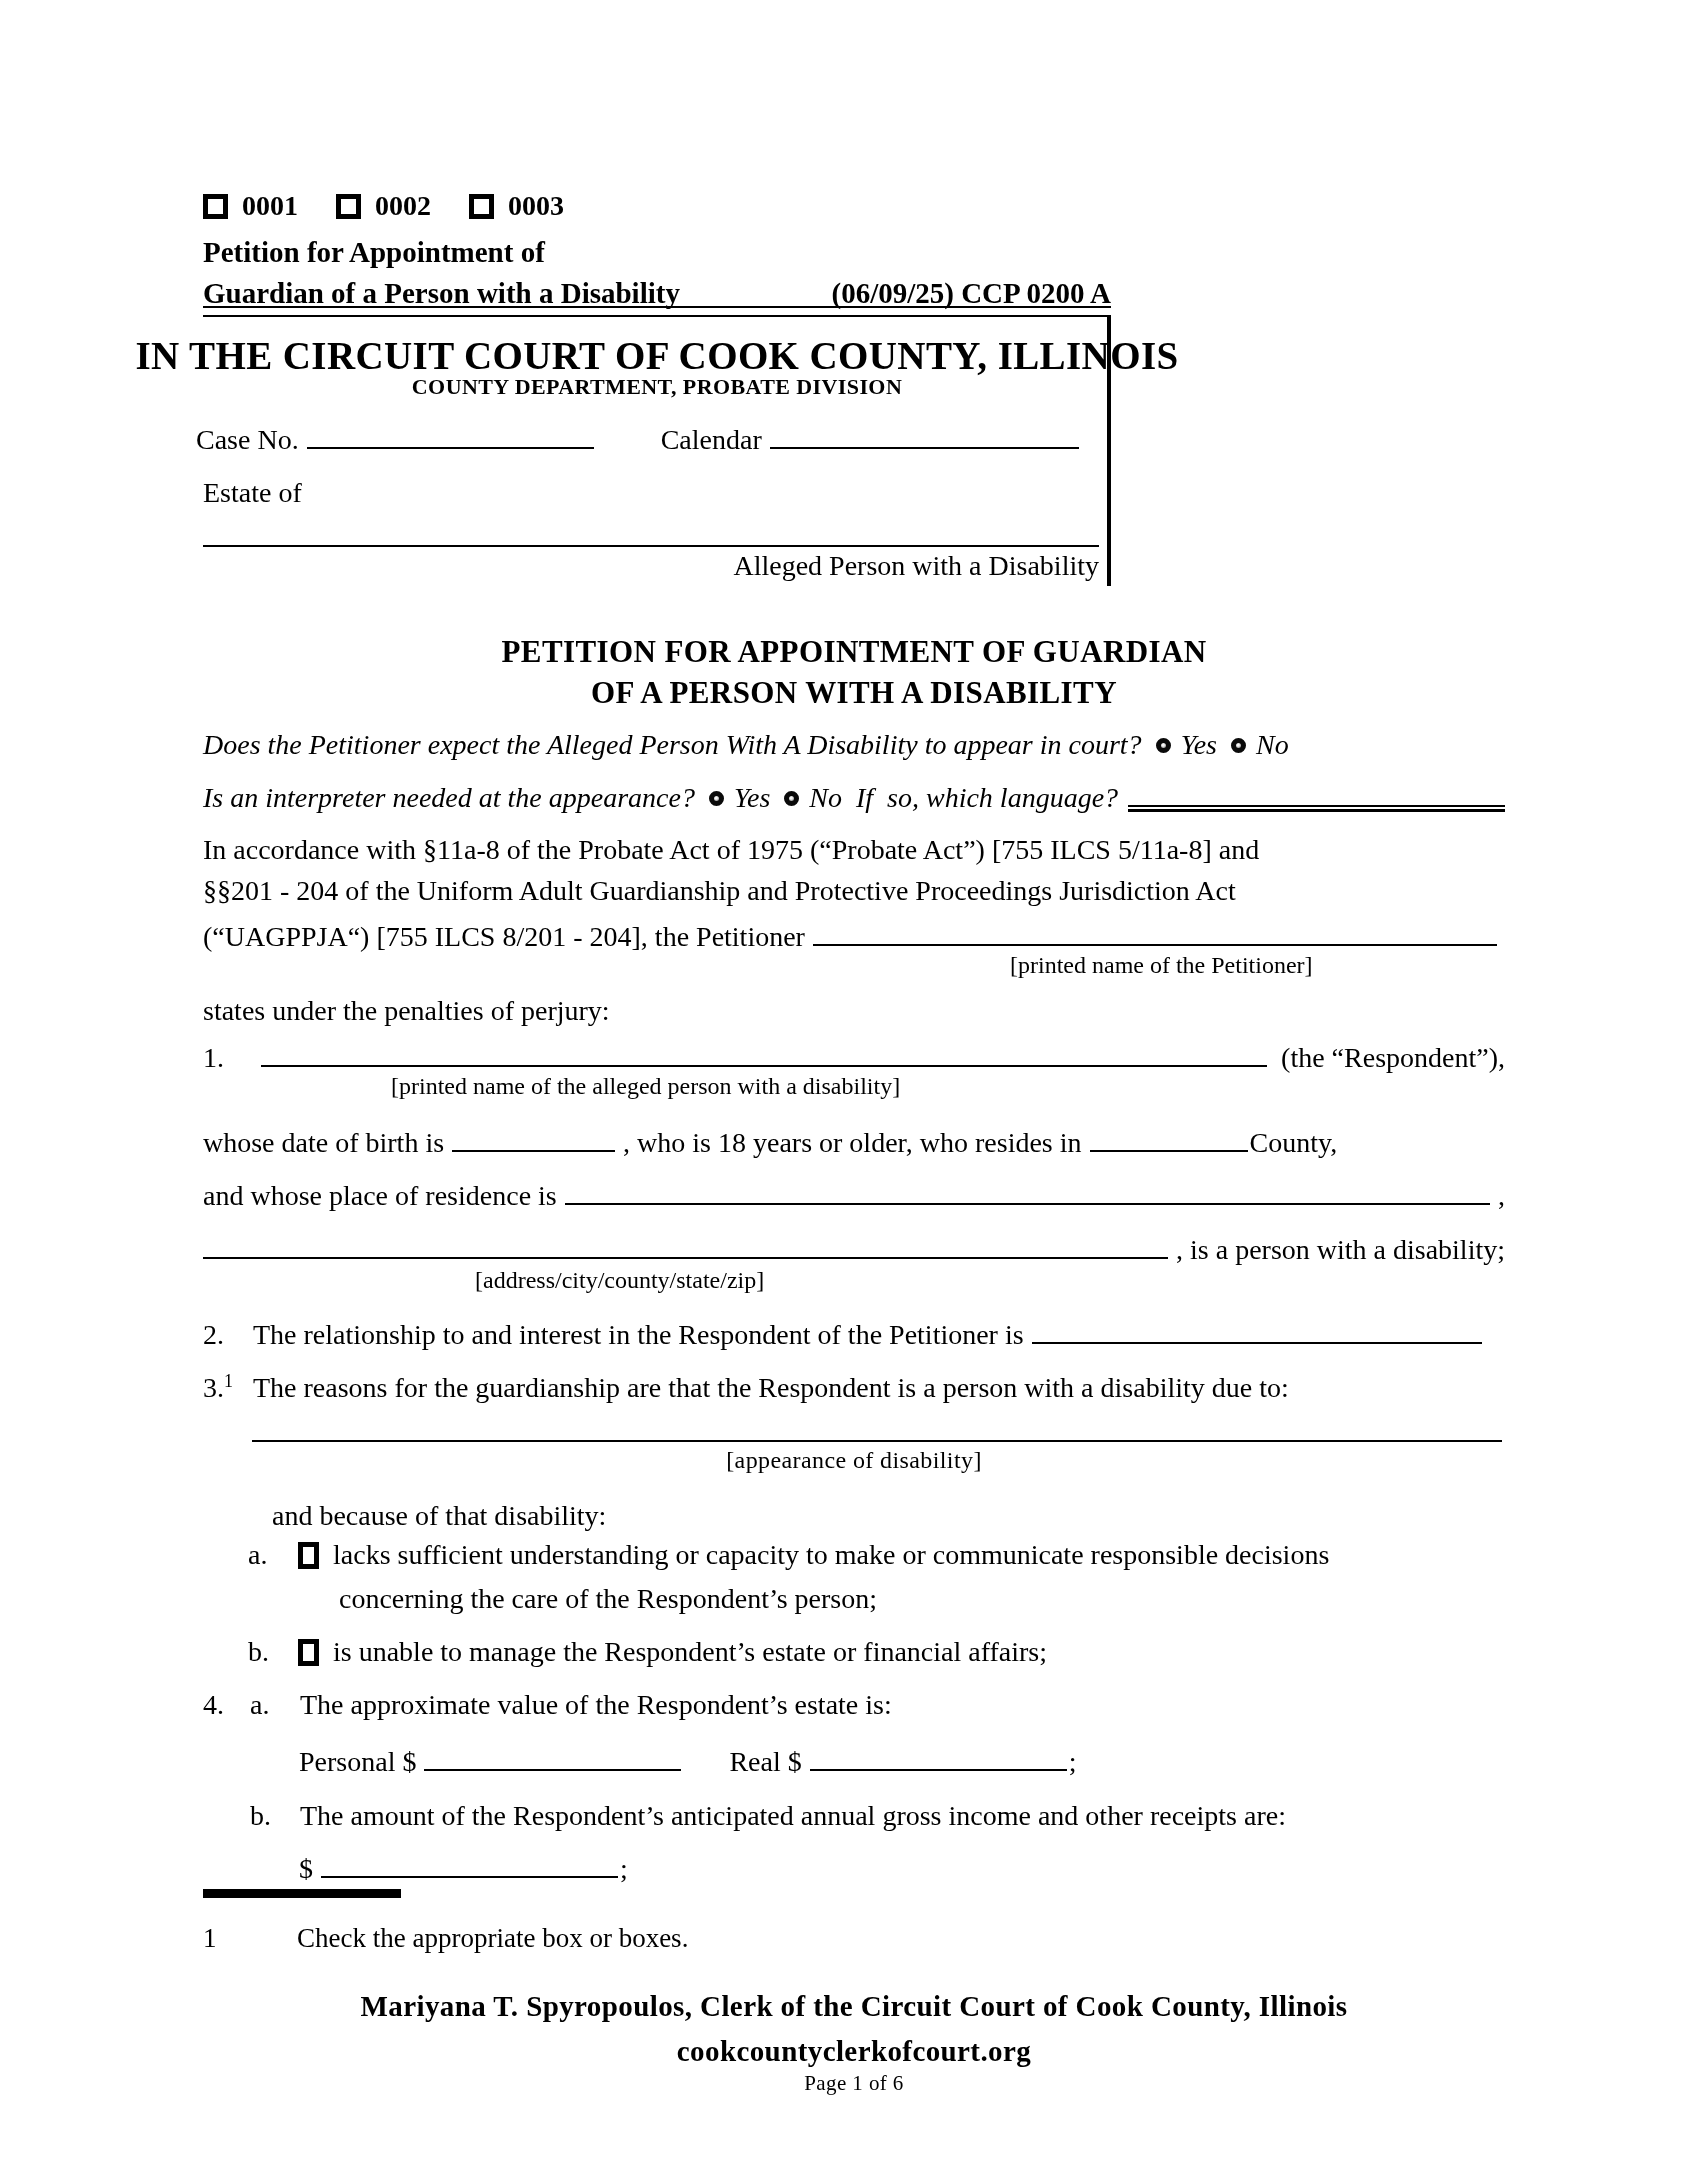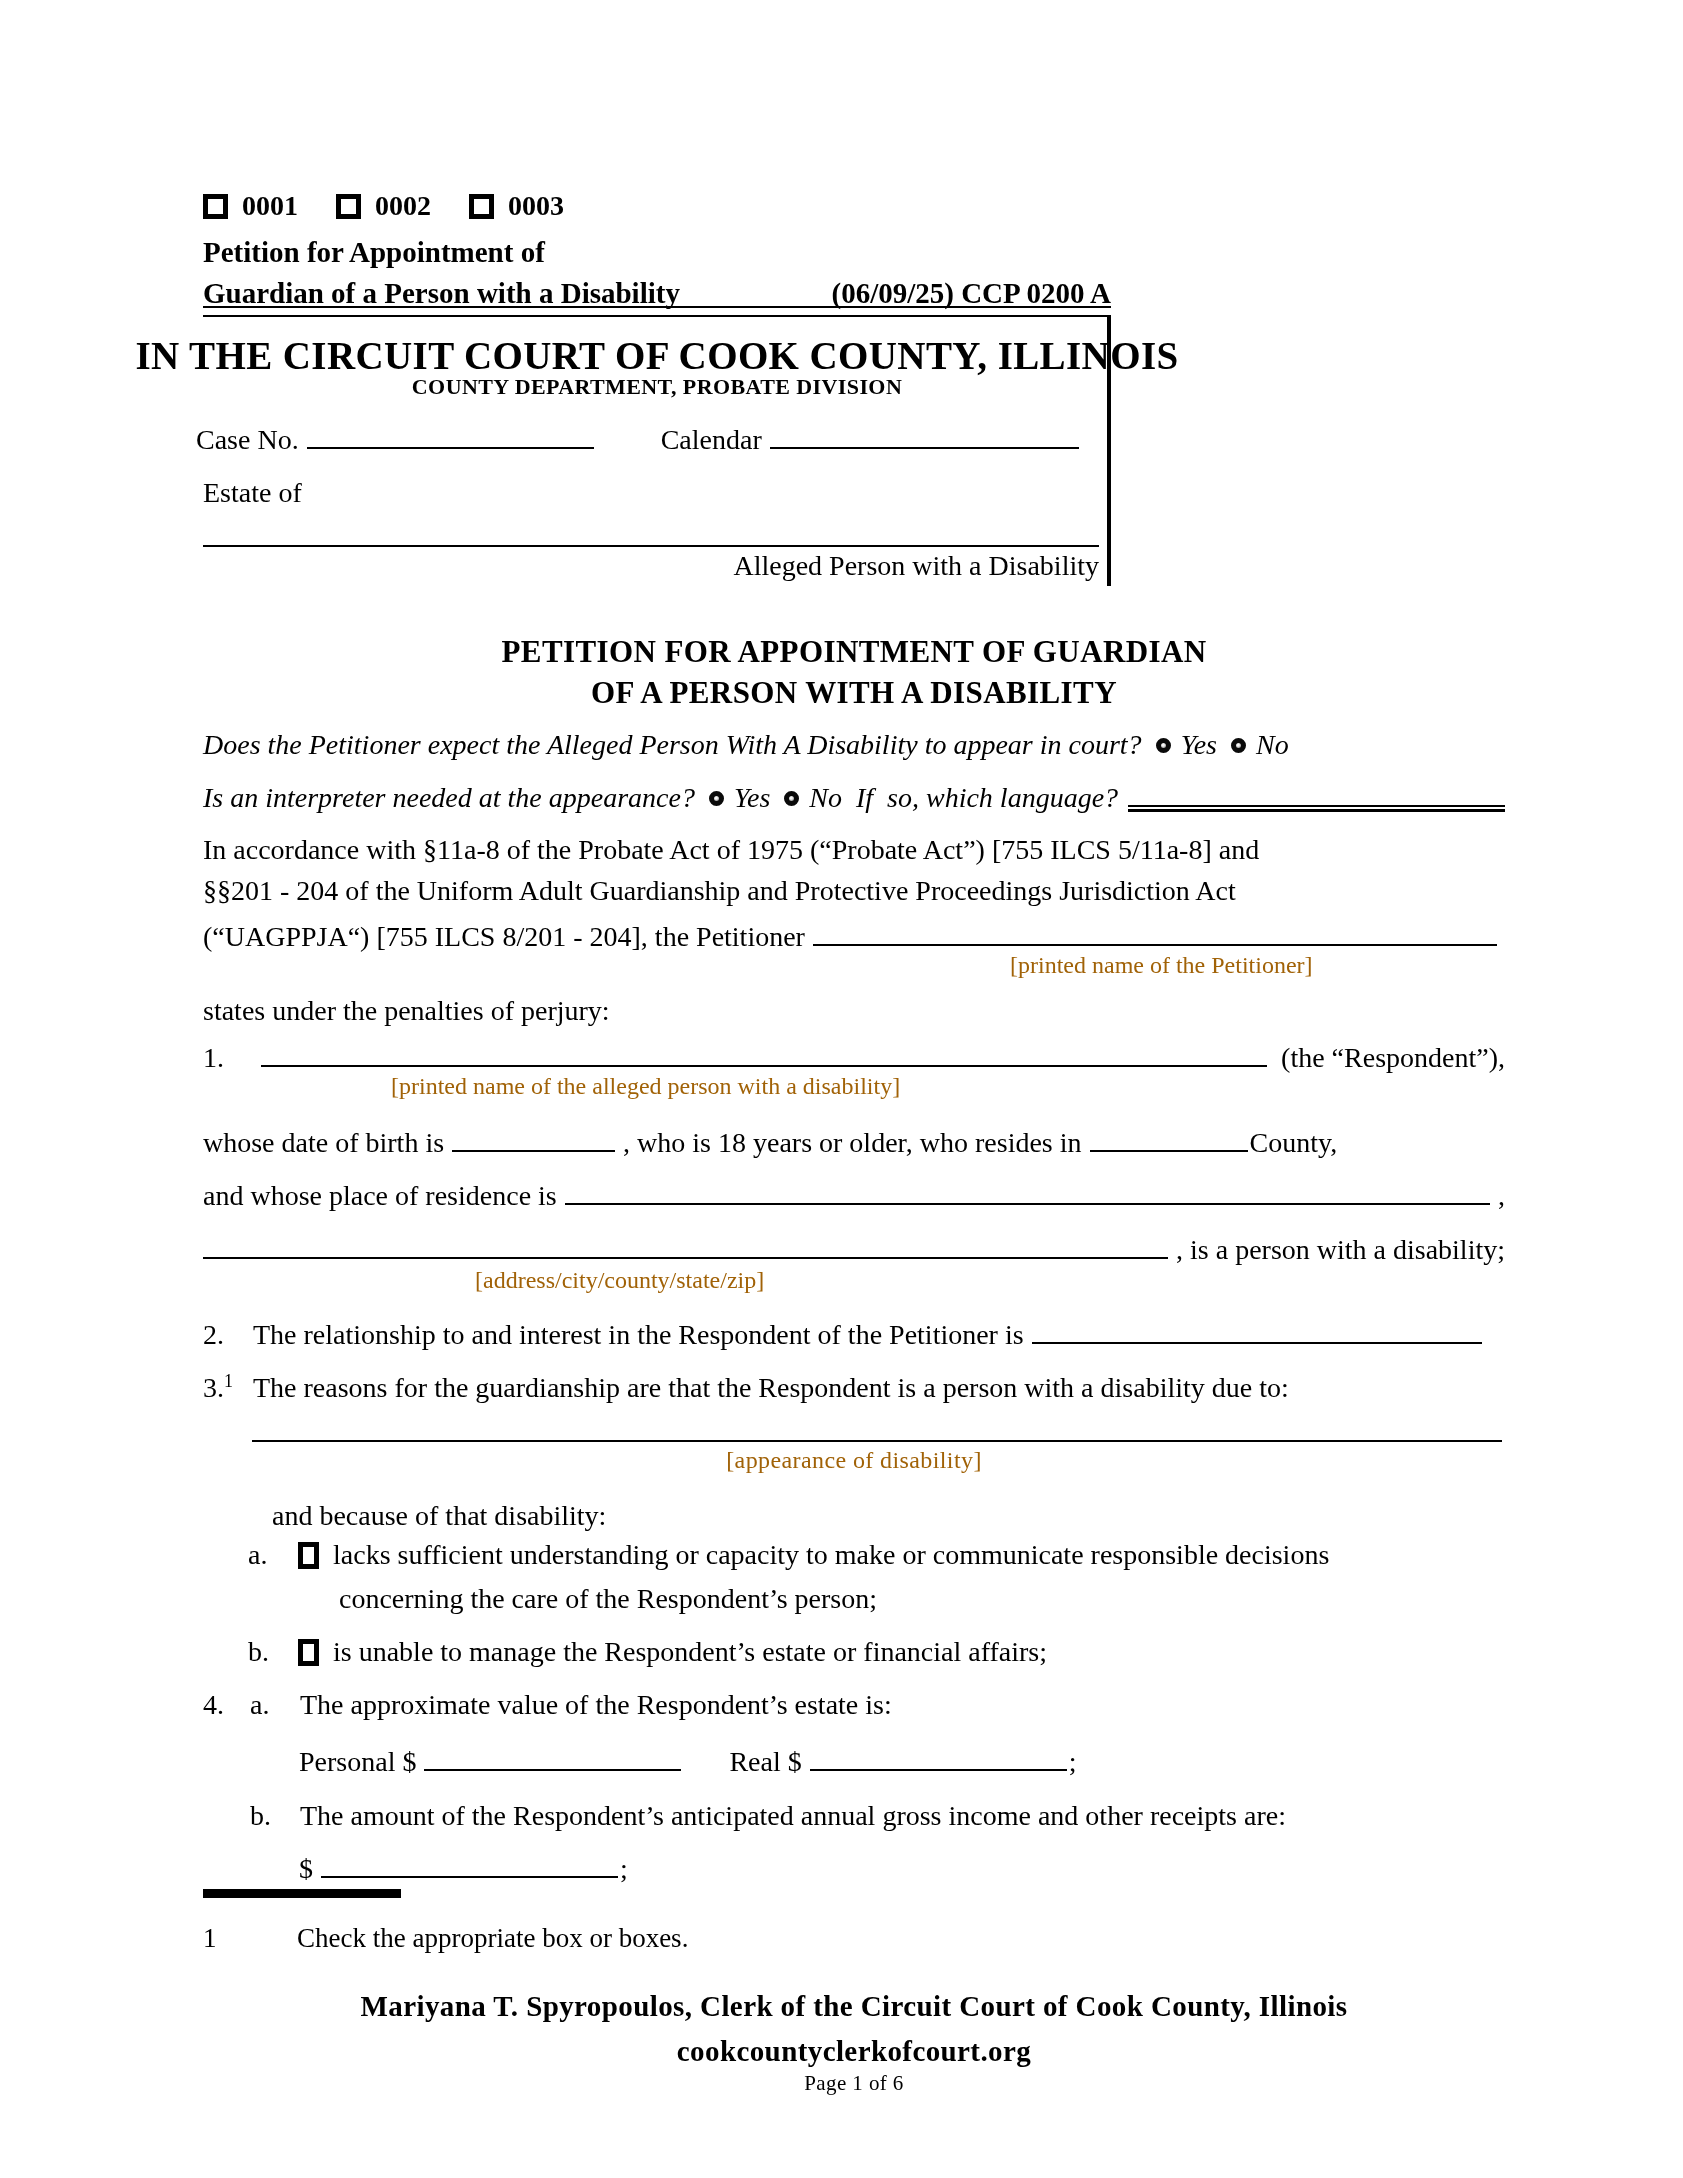--- a/index.html
+++ b/index.html
@@ -5,21 +5,21 @@
   * { margin:0; padding:0; box-sizing:border-box; }
   html,body { background:#888; }
   .page {
     position:relative; width:1683px; height:2178px; background:#ffffff;
     font-family:"Liberation Serif","DejaVu Serif",serif; color:#000;
     overflow:hidden; margin:0 auto;
   }
   .row { position:absolute; display:flex; align-items:baseline; white-space:pre; font-size:28px; }
   .b { font-weight:bold; }
   .i { font-style:italic; }
-  .sm { font-size:24px; color:#a16207; }
+  .sm { font-size:24px; color:#000000; }
   .bl { height:0; border-bottom:2px solid #000; margin:0 8px; }
   .blf { flex:1; height:0; border-bottom:2px solid #000; margin:0 8px; }
   .bl2 { flex:1; height:7px; border-top:2px solid #000; border-bottom:3px solid #000; margin-left:10px; align-self:flex-end; margin-bottom:2px; }
   .ckbx { width:25px; height:25px; border:5px solid #000; align-self:center; margin-right:14px; }
   .ckbx2 { width:21px; height:27px; border:5px solid #000; align-self:center; margin-right:14px; }
   .radio { width:15px; height:15px; border-radius:50%; border:5px solid #0a0a0a;
            background:radial-gradient(circle at 42% 38%, #f5f5f5 25%, #8e8e8e 85%);
            align-self:center; margin:0 10px 0 14px; }
   .capbox { position:absolute; left:203px; top:315px; width:908px; height:271px;
             border-top:2px solid #000; border-right:4px solid #000; }

